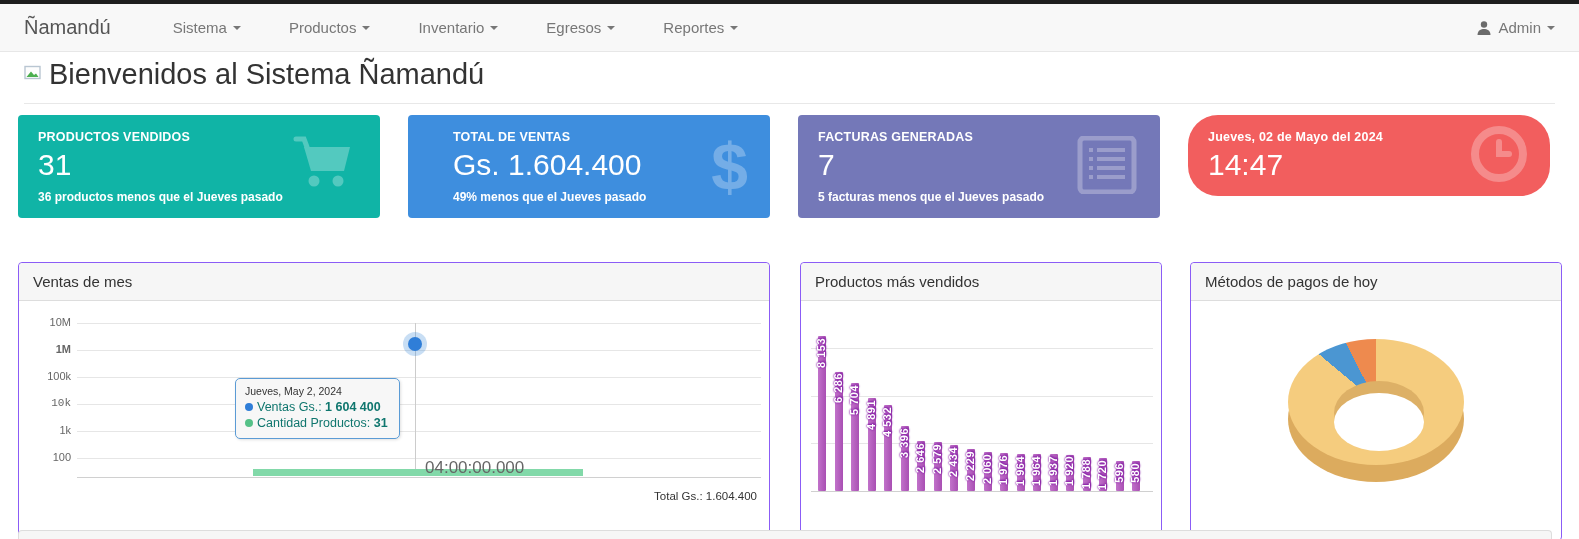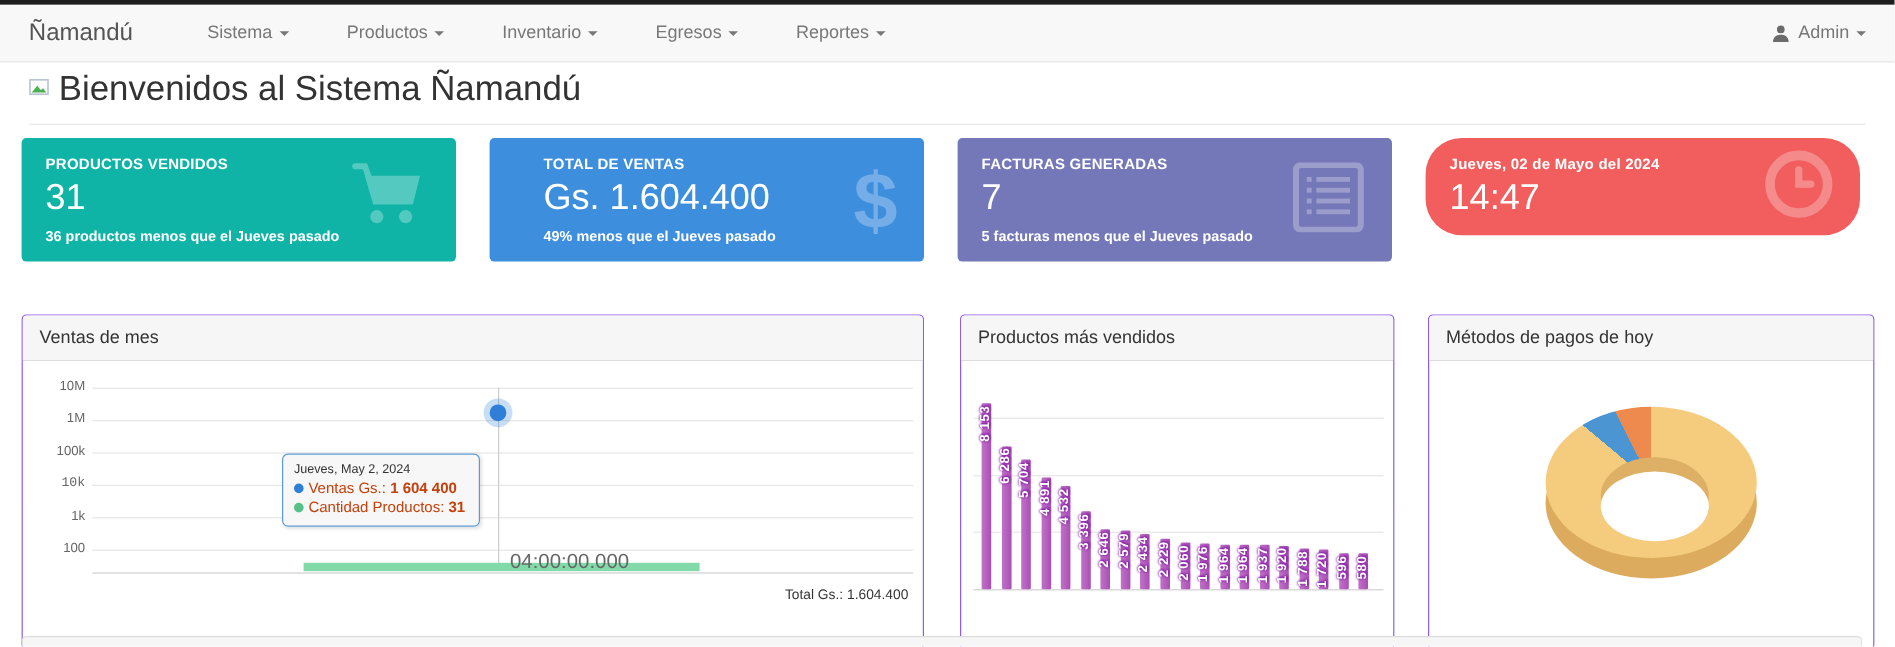--- a/index.html
+++ b/index.html
@@ -42,21 +42,21 @@
   .vc-baseline { position:absolute; left:58px; right:8px; top:176px; height:1px; background:#d0d0d0; }
   .vc-crosshair { position:absolute; left:396px; top:22px; width:1px; height:150px; background:#cccccc; }
   .vc-point-halo { position:absolute; left:384px; top:31px; width:24px; height:24px; border-radius:50%; background:rgba(58,135,217,.28); }
   .vc-point { position:absolute; left:389px; top:36px; width:14px; height:14px; border-radius:50%; background:#2f7ed8; }
   .vc-greenbar { position:absolute; left:234px; top:168px; width:330px; height:7px; background:#82d9a9; }
   .vc-xlabel { position:absolute; left:406px; top:157px; font-size:17px; color:#666; }
   .vc-total { position:absolute; right:12px; bottom:4px; font-size:11.5px; color:#333; }
   .vc-tooltip { position:absolute; left:216px; top:77px; background:rgba(247,247,247,.97); border:1px solid #5b9bd5;
                 border-radius:5px; padding:6px 11px 7px 9px; box-shadow:1px 1px 3px rgba(0,0,0,.12); white-space:nowrap; }
   .tt-header { font-size:10.5px; color:#333; margin-bottom:2px; }
-  .tt-row { font-size:12.5px; color:#c2410c; line-height:16px; }
+  .tt-row { font-size:12.5px; color:#0f766e; line-height:16px; }
   .tt-bullet { display:inline-block; width:8px; height:8px; border-radius:50%; margin-right:4px; }
   .tt-val { font-weight:bold; }
 
   
   .bgrid { position:absolute; left:10px; right:8px; height:1px; background:#e6e6e6; }
   .pbar-base { position:absolute; left:10px; right:8px; top:190px; height:1px; background:#d0d0d0; }
   .pbar { position:absolute; bottom:15px; width:8px; background:linear-gradient(90deg,#c172ca,#a94fb3); border-radius:1px; }
   .pbar-label { position:absolute; width:14px; writing-mode:vertical-rl; transform:rotate(180deg);
                 font-size:11px; font-weight:bold; color:#fff; letter-spacing:.5px; white-space:nowrap;
                 text-shadow:0 0 2px #8e24aa, 0 0 2px #8e24aa, 1px 1px 2px #7b1fa2; }
@@ -184,21 +184,21 @@
     <div class="panel-header">Ventas de mes</div>
     <div class="panel-body">
         <div class="ytick" style="top: 150px;">100</div>
         <div class="gridline" style="top: 157px;"></div>
         <div class="ytick" style="top: 123px;">1k</div>
         <div class="gridline" style="top: 130px;"></div>
         <div class="ytick" style="top: 96px; font-family: Liberation Mono, monospace;">10k</div>
         <div class="gridline" style="top: 103px;"></div>
         <div class="ytick" style="top: 69px;">100k</div>
         <div class="gridline" style="top: 76px;"></div>
-        <div class="ytick" style="top: 42px;">1M</div>
+        <div class="ytick" style="top: 42px; font-weight: bold;">1M</div>
         <div class="gridline" style="top: 49px;"></div>
         <div class="ytick" style="top: 15px;">10M</div>
         <div class="gridline" style="top: 22px;"></div>
       <div class="vc-baseline"></div>
       <div class="vc-crosshair"></div>
       <div class="vc-greenbar"></div>
       <div class="vc-point-halo"></div>
       <div class="vc-point"></div>
       <div class="vc-xlabel">04:00:00.000</div>
       <div class="vc-tooltip">

